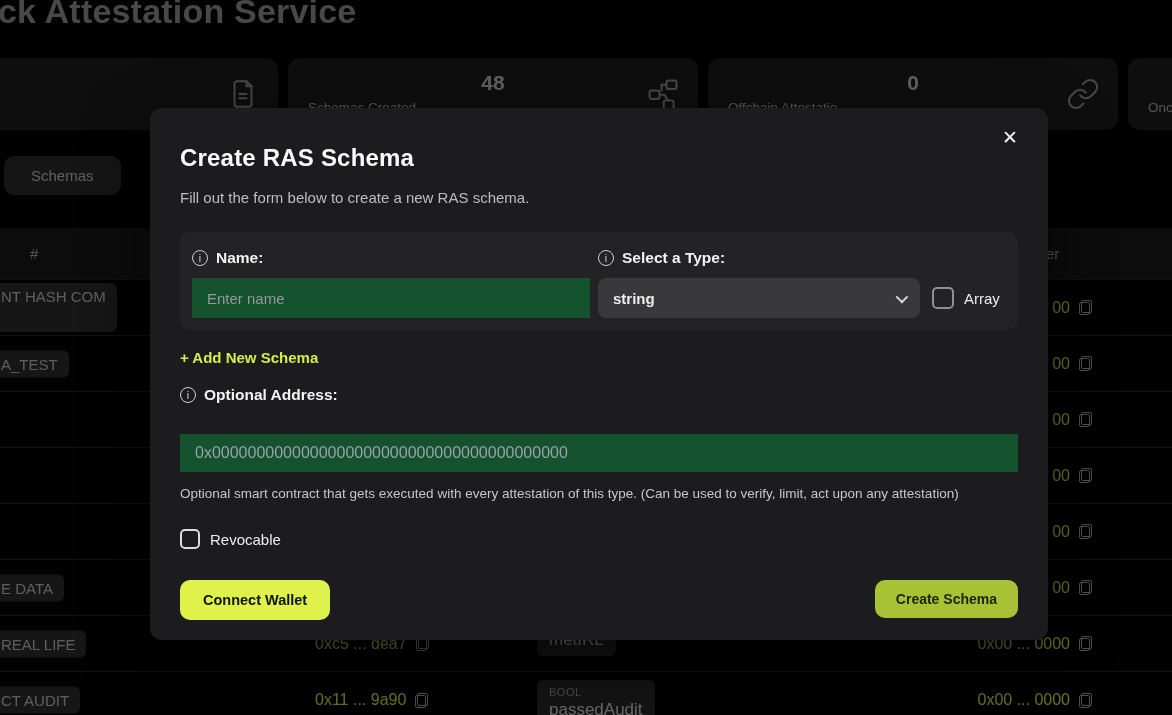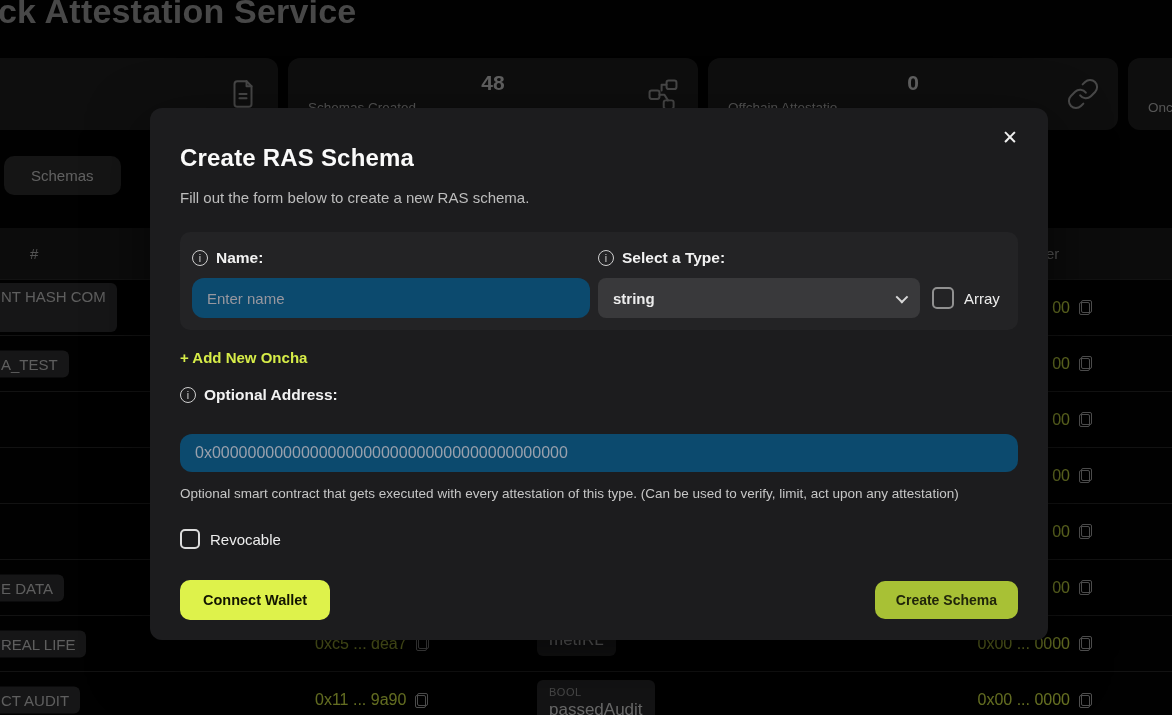--- a/index.html
+++ b/index.html
@@ -47,38 +47,38 @@
   .modal { position:absolute; left:150px; top:108px; width:898px; height:532px; background:#1c1c1e; border-radius:12px; box-shadow:0 20px 60px rgba(0,0,0,.6); padding:0 30px; overflow:hidden; }
   .modal-close { position:absolute; top:20px; right:30px; font-size:19px; color:#f0f0f0; cursor:pointer; line-height:1; font-weight:400; }
   .modal-title { margin-top:36px; font-size:24px; font-weight:700; color:#fafafa; letter-spacing:.2px; }
   .modal-sub { margin-top:17px; font-size:15px; color:#bdbdbd; }
 
   .form-card { margin-top:26px; background:#232325; border-radius:10px; padding:12px; display:flex; gap:8px; }
   .col-name { width:398px; flex:0 0 auto; }
   .col-type { flex:1; }
   .field-label { display:flex; align-items:center; gap:8px; font-size:15.5px; font-weight:700; color:#f2f2f2; height:21px; margin:3px 0 10px; }
   .info-icon { width:16px; height:16px; border:1.3px solid #cfcfcf; border-radius:50%; color:#cfcfcf; display:inline-flex; align-items:center; justify-content:center; font-size:10.5px; font-weight:400; flex:0 0 auto; }
-  .text-input { width:100%; height:40px; background:#0c4a6e; border:none; outline:none; border-radius:12px; padding:0 15px; font-size:15px; color:#e8e8e8; font-family:"Liberation Sans", sans-serif; }
+  .text-input { width:100%; height:40px; background:#14532d; border:none; outline:none; border-radius:0; padding:0 15px; font-size:15px; color:#e8e8e8; font-family:"Liberation Sans", sans-serif; }
   .text-input::placeholder { color:#97979f; }
   .type-row { display:flex; align-items:center; gap:12px; }
   .select-box { width:322px; height:40px; background:#39393b; border-radius:8px; display:flex; align-items:center; justify-content:space-between; padding:0 15px; font-size:15px; font-weight:600; color:#ececec; cursor:pointer; }
   .chevron { width:9px; height:9px; border-right:2px solid #d8d8d8; border-bottom:2px solid #d8d8d8; transform:rotate(45deg) translateY(-2px); }
   .checkbox { width:22px; height:22px; border:2px solid #909090; border-radius:5px; background:transparent; flex:0 0 auto; cursor:pointer; }
   .check-label { font-size:15px; color:#ededed; }
   .array-wrap, .revocable-wrap { display:flex; align-items:center; gap:10px; }
 
   .add-field { margin-top:19px; font-size:15px; font-weight:700; color:#d6ec48; cursor:pointer; display:inline-block; }
   .resolver-label { margin-top:17px; }
   .resolver-input { margin-top:19px; height:38px; font-size:16px; color:#9aa1ad; }
   .help-text { margin-top:12px; font-size:13.5px; line-height:20px; color:#c6c6c6; max-width:790px; }
 
   .revocable-wrap { margin-top:25px; }
   .revocable-wrap .checkbox { width:20px; height:20px; border-color:#dcdcdc; }
 
-  .btn-row { margin-top:31px; display:flex; justify-content:space-between; align-items:center; }
+  .btn-row { margin-top:31px; display:flex; justify-content:space-between; align-items:flex-start; }
   .btn { border:none; border-radius:10px; font-family:"Liberation Sans", sans-serif; font-weight:700; cursor:pointer; }
   .btn-connect { background:#def24b; color:#121400; font-size:14.5px; padding:12px 23px; }
   .btn-create { background:#a8c135; color:#20250a; font-size:14px; padding:11px 21px; }
 </style>
 </head>
 <body>
 
 <div class="page">
 
   <div class="bg-content">
@@ -243,21 +243,21 @@
             <span class="chevron"></span>
           </div>
           <div class="array-wrap">
             <span class="checkbox"></span>
             <span class="check-label">Array</span>
           </div>
         </div>
       </div>
     </div>
 
-    <div class="add-field">+ Add New Oncha</div>
+    <div class="add-field">+ Add New Schema</div>
 
     <div class="field-label resolver-label">
       <span class="info-icon">i</span>
       <span>Optional Address:</span>
     </div>
     <input class="text-input resolver-input" type="text" value="0x0000000000000000000000000000000000000000" style="">
     <div class="help-text">Optional smart contract that gets executed with every attestation of this type. (Can be used to verify, limit, act upon any attestation)</div>
 
     <div class="revocable-wrap">
       <span class="checkbox"></span>

